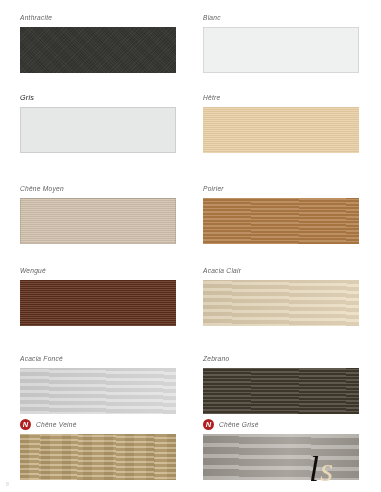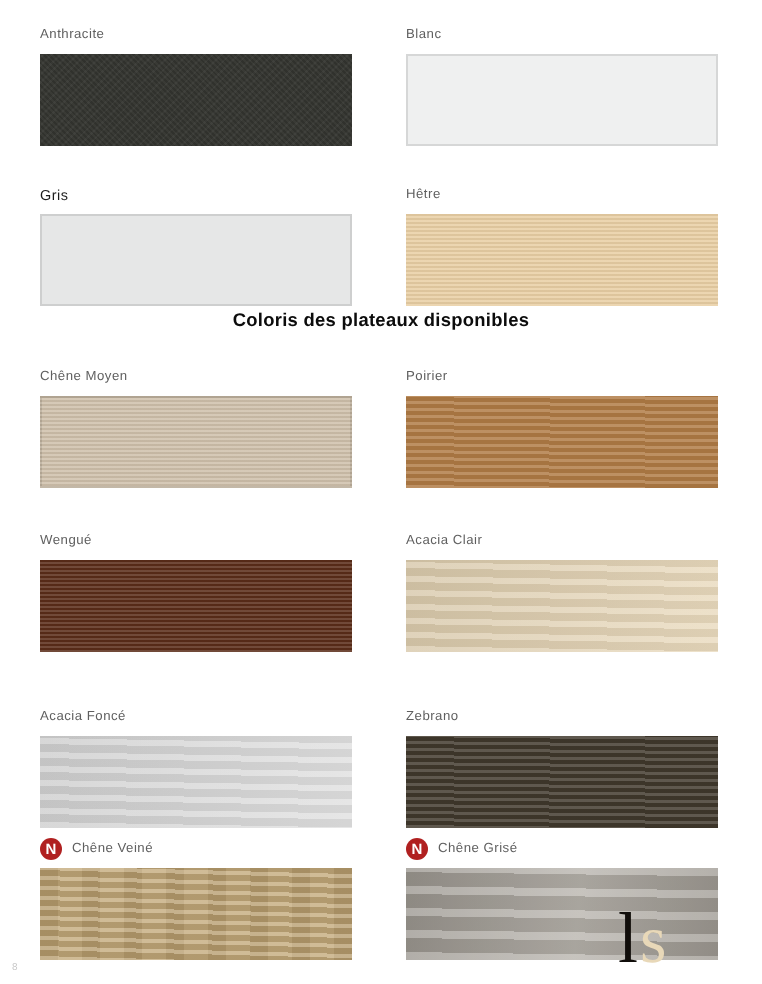--- a/index.html
+++ b/index.html
@@ -10,20 +10,21 @@
     background: #ffffff;
     font-family: "Liberation Sans", sans-serif;
     overflow: hidden;
   }
 
   #page {
     position: relative;
     width: 361px;
     height: 492px;
     background: #ffffff;
+    font-style: italic;
   }
 
   
   .grid {
     position: absolute;
     left: 0; top: 0;
     width: 381px;
     height: 492px;
   }
 
@@ -258,21 +259,20 @@
       </div>
       <div class="cell col-right" style="top: 418px;">
         <div class="cell-head">
           <span class="badge-new" style="background: rgb(176, 32, 32); color: rgb(255, 255, 255);">N</span>
           <span class="cell-label">Chêne Grisé</span>
         </div>
         <div class="swatch grain-plank" style="background: rgb(169, 164, 156);"></div>
       </div>
     </div>
 
-  <div id="section-title">Coloris des plateaux disponibles</div>
 
   <div id="ls-logo">
     <svg viewBox="0 0 46 40" width="46" height="40" aria-hidden="true">
       <text x="2" y="33" font-family="Liberation Serif, serif" font-size="36" fill="#100d0a">l</text>
       <text x="13" y="33" font-family="Liberation Serif, serif" font-size="34" fill="#e8d8b8">s</text>
     </svg>
   </div>
 
   <div id="page-number">8</div>
 

